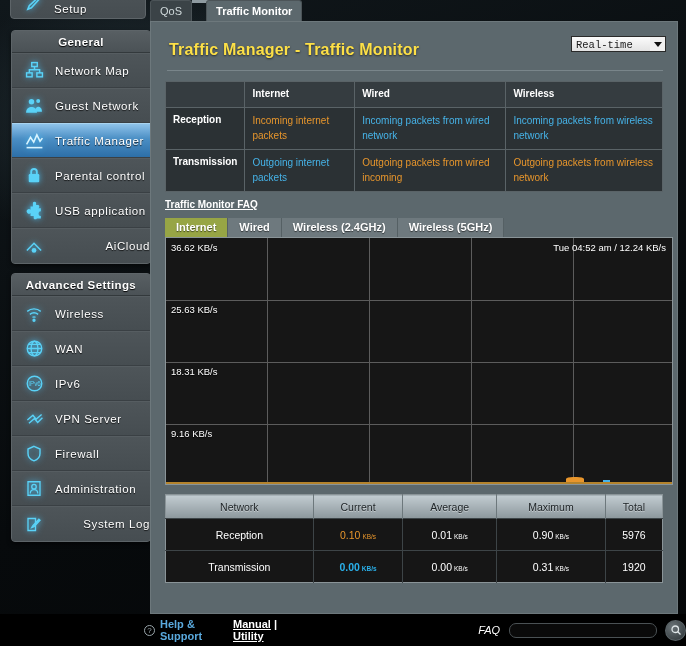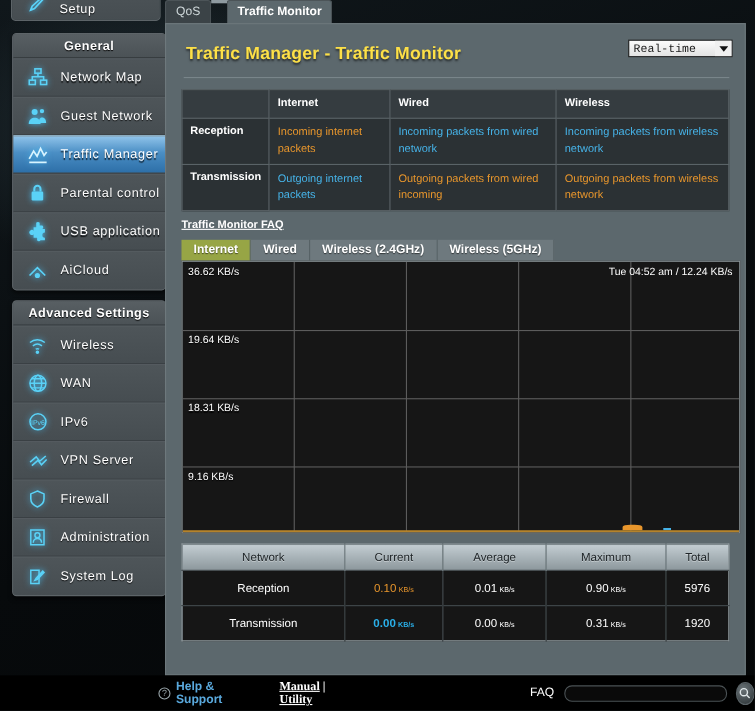--- a/index.html
+++ b/index.html
@@ -39,21 +39,21 @@
   .menu-item {
     position: relative;
     height: 35px;
     display: flex; align-items: center;
     padding-left: 9px;
     border-bottom: 1px solid #3a4044;
     border-top: 1px solid #565d61;
     background: linear-gradient(#4e5559, #464d51);
     cursor: pointer;
   }
-  .menu-item:last-child { border-bottom: none; }
+  .menu-item:last-child { border-bottom: none; justify-content: space-between; }
   .menu-item.active {
     background: linear-gradient(#8fc3ea, #4a8ec4 45%, #2d6fa8 100%);
     border-top-color: #a9d4f0;
   }
   .menu-item.active::after {
     content: ""; position: absolute; right: -11px; top: 6px;
     border-top: 11px solid transparent;
     border-bottom: 11px solid transparent;
     border-left: 11px solid #3f7fb4;
   }
@@ -258,23 +258,23 @@
     display: flex; align-items: center;
   }
   #help-block { display: flex; align-items: center; margin-left: 144px; }
   .q-icon {
     width: 11px; height: 11px; border-radius: 50%;
     border: 1px solid #9aa6ab; color: #9aa6ab;
     font-size: 8px; line-height: 10px; text-align: center;
     margin-right: 5px;
   }
   #help-text { color: #5aa9dd; font-size: 11px; font-weight: bold; line-height: 12px; width: 52px; }
-  #manual-utility { margin-left: 42px; font-size: 11px; color: #ffffff; font-weight: bold; font-family: Liberation Serif, serif; }
+  #manual-utility { margin-left: 21px; font-size: 11px; color: #ffffff; font-weight: bold; }
   #manual-utility .lnk { text-decoration: underline; cursor: pointer; }
-  #faq-label { margin-left: 168px; color: #ffffff; font-size: 11px; }
+  #faq-label { margin-left: 168px; color: #ffffff; font-size: 11px; font-style: italic; }
   #faq-input {
     margin-left: 9px; width: 148px; height: 15px;
     background: #0a0a0a; border: 1px solid #4a5154; border-radius: 7px;
     color: #ddd; font-size: 10px; padding: 0 7px;
     outline: none;
   }
   #faq-search-btn {
     margin-left: 8px; width: 21px; height: 21px; border-radius: 50%;
     background: radial-gradient(circle at 35% 30%, #6a7377, #2b3235);
     border: 1px solid #596266;
@@ -500,21 +500,21 @@
     <div id="chart-wrap">
       <div class="gridline-h" style="top:62px;"></div>
       <div class="gridline-h" style="top:124px;"></div>
       <div class="gridline-h" style="top:186px;"></div>
       <div class="gridline-v" style="left:101px;"></div>
       <div class="gridline-v" style="left:203px;"></div>
       <div class="gridline-v" style="left:305px;"></div>
       <div class="gridline-v" style="left:407px;"></div>
 
       <div class="ylab" style="top:4px;">36.62 KB/s</div>
-      <div class="ylab" style="top:66px;">19.64 KB/s</div>
+      <div class="ylab" style="top:66px;">25.63 KB/s</div>
       <div class="ylab" style="top:128px;">18.31 KB/s</div>
       <div class="ylab" style="top:190px;">9.16 KB/s</div>
 
       <div id="chart-stamp">Tue 04:52 am / 12.24 KB/s</div>
 
       <div id="chart-blip"></div>
       <div id="chart-blip2"></div>
       <div id="chart-baseline"></div>
     </div>
 

